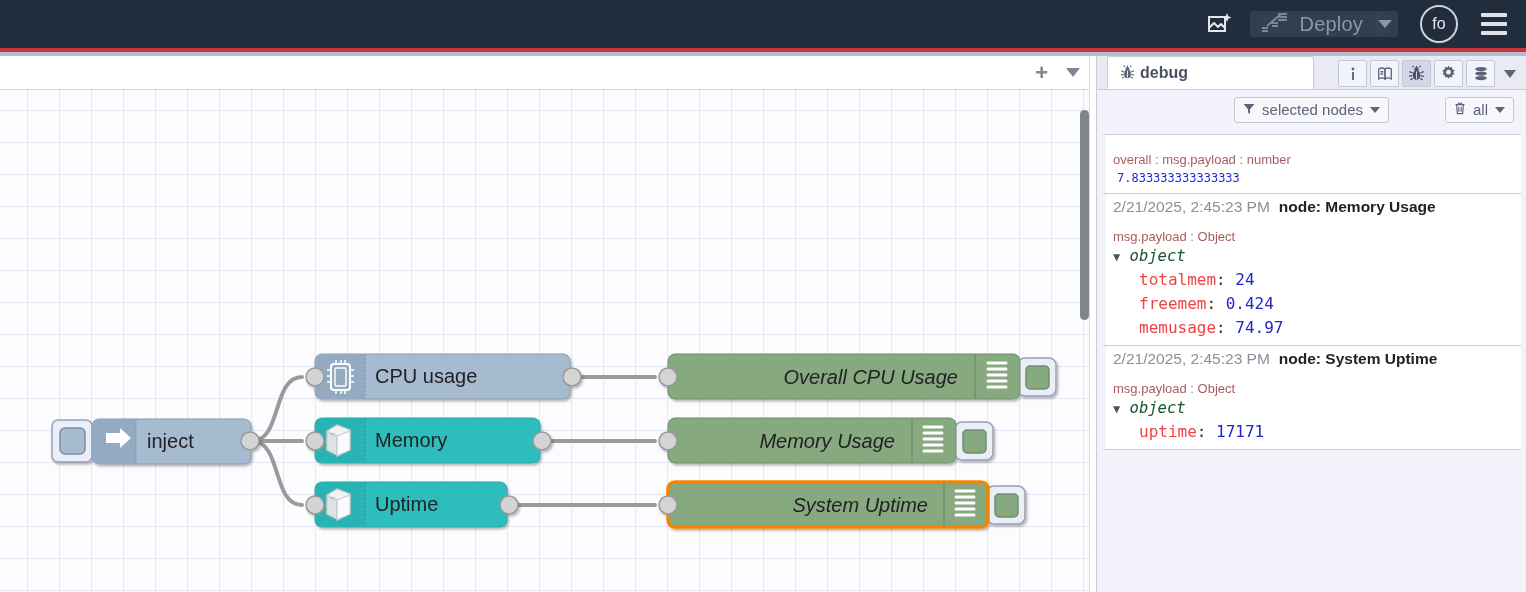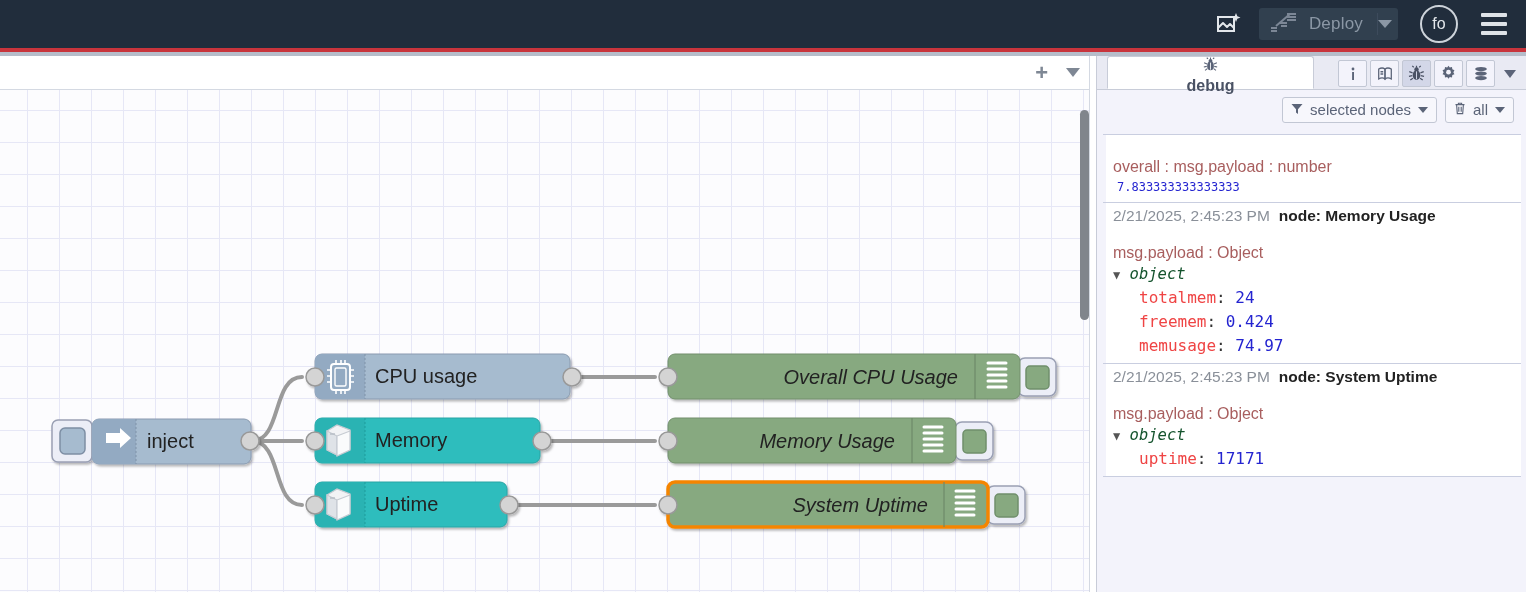--- a/index.html
+++ b/index.html
@@ -36,28 +36,28 @@
     background: #b6bdca;
   }
   .hdr-btn {
     display: flex;
     align-items: center;
     justify-content: center;
     cursor: pointer;
   }
   #import-btn { width: 44px; height: 40px; margin-right: 8px; }
   #deploy-btn {
-    height: 32px;
+    height: 26px;
     background: #31404f;
     border-radius: 3px;
     display: flex;
     align-items: center;
     padding: 0 6px 0 10px;
     color: #8b97a5;
-    font-size: 17px;
+    font-size: 20px;
     cursor: pointer;
     user-select: none;
   }
   #deploy-label { margin: 0 12px 0 10px; letter-spacing: .2px; }
   .caret-down {
     width: 0; height: 0;
     border-left: 7px solid transparent;
     border-right: 7px solid transparent;
     border-top: 8px solid #8b97a5;
   }
@@ -159,21 +159,20 @@
     height: 33px;
     min-width: 207px;
     background: #fff;
     border: 1px solid #c8ccd8;
     border-bottom: 1px solid #fff;
     border-radius: 3px 3px 0 0;
     display: flex; align-items: center;
     padding: 0 12px;
     gap: 5px;
     cursor: pointer;
-    flex-direction: column;
   }
   #sb-tab-debug .lbl { font-size: 16px; font-weight: bold; color: #4a5264; }
   .bug-icon { display:inline-block; width: 15px; height: 15px; }
   #sb-icons {
     position: absolute;
     right: 6px; bottom: 2px;
     display: flex; align-items: center; gap: 3px;
   }
   .sb-icon-btn {
     width: 29px; height: 27px;
@@ -203,20 +202,21 @@
     height: 26px;
     border: 1px solid #c2c7d4;
     background: #f7f7fc;
     border-radius: 3px;
     display: flex; align-items: center; gap: 7px;
     padding: 0 8px;
     font-size: 15px;
     color: #5b6478;
     cursor: pointer;
     user-select:none;
+    margin-left:48px;
   }
   .filter-btn .tiny-caret {
     width: 0; height: 0;
     border-left: 5px solid transparent;
     border-right: 5px solid transparent;
     border-top: 6px solid #5b6478;
   }
 
   #sb-messages {
     position: absolute;
@@ -233,21 +233,21 @@
   }
   .dbg-msg:first-child { border-top: 1px solid #c9cee0; }
   .dbg-msg::before {
     content: "";
     position: absolute; left: 0; top: 0; bottom: 0;
     width: 3px; background: #f3f3fb;
   }
   .dbg-line1 { white-space: nowrap; font-size: 0; }
   .dbg-ts { font-size: 15.5px; color: #8a9099; }
   .dbg-node { font-size: 15.5px; color: #222; font-weight: bold; margin-left: 9px; }
-  .dbg-topic { font-size: 16px; color: #a85e5e; margin-top: 19px; }
+  .dbg-topic { font-size: 13px; color: #a85e5e; margin-top: 13px; }
   .dbg-value-num {
     font-family: "DejaVu Sans Mono", monospace;
     font-size: 12px; color: #2424d0; margin-top: 4px; margin-left: 4px;
   }
   .dbg-objrow { margin-top: 3px; font-family: "DejaVu Sans Mono", monospace; font-size: 15.5px; }
   .obj-toggle { color: #555; font-size: 12px; }
   .obj-word { color: #14532d; font-style: italic; font-family: "DejaVu Sans Mono", monospace; }
   .prop-row { margin-left: 26px; margin-top: 5px; font-family: "DejaVu Sans Mono", monospace; font-size: 16px; }
   .prop-key { color: #ef4444; }
   .prop-colon { color: #333; }

